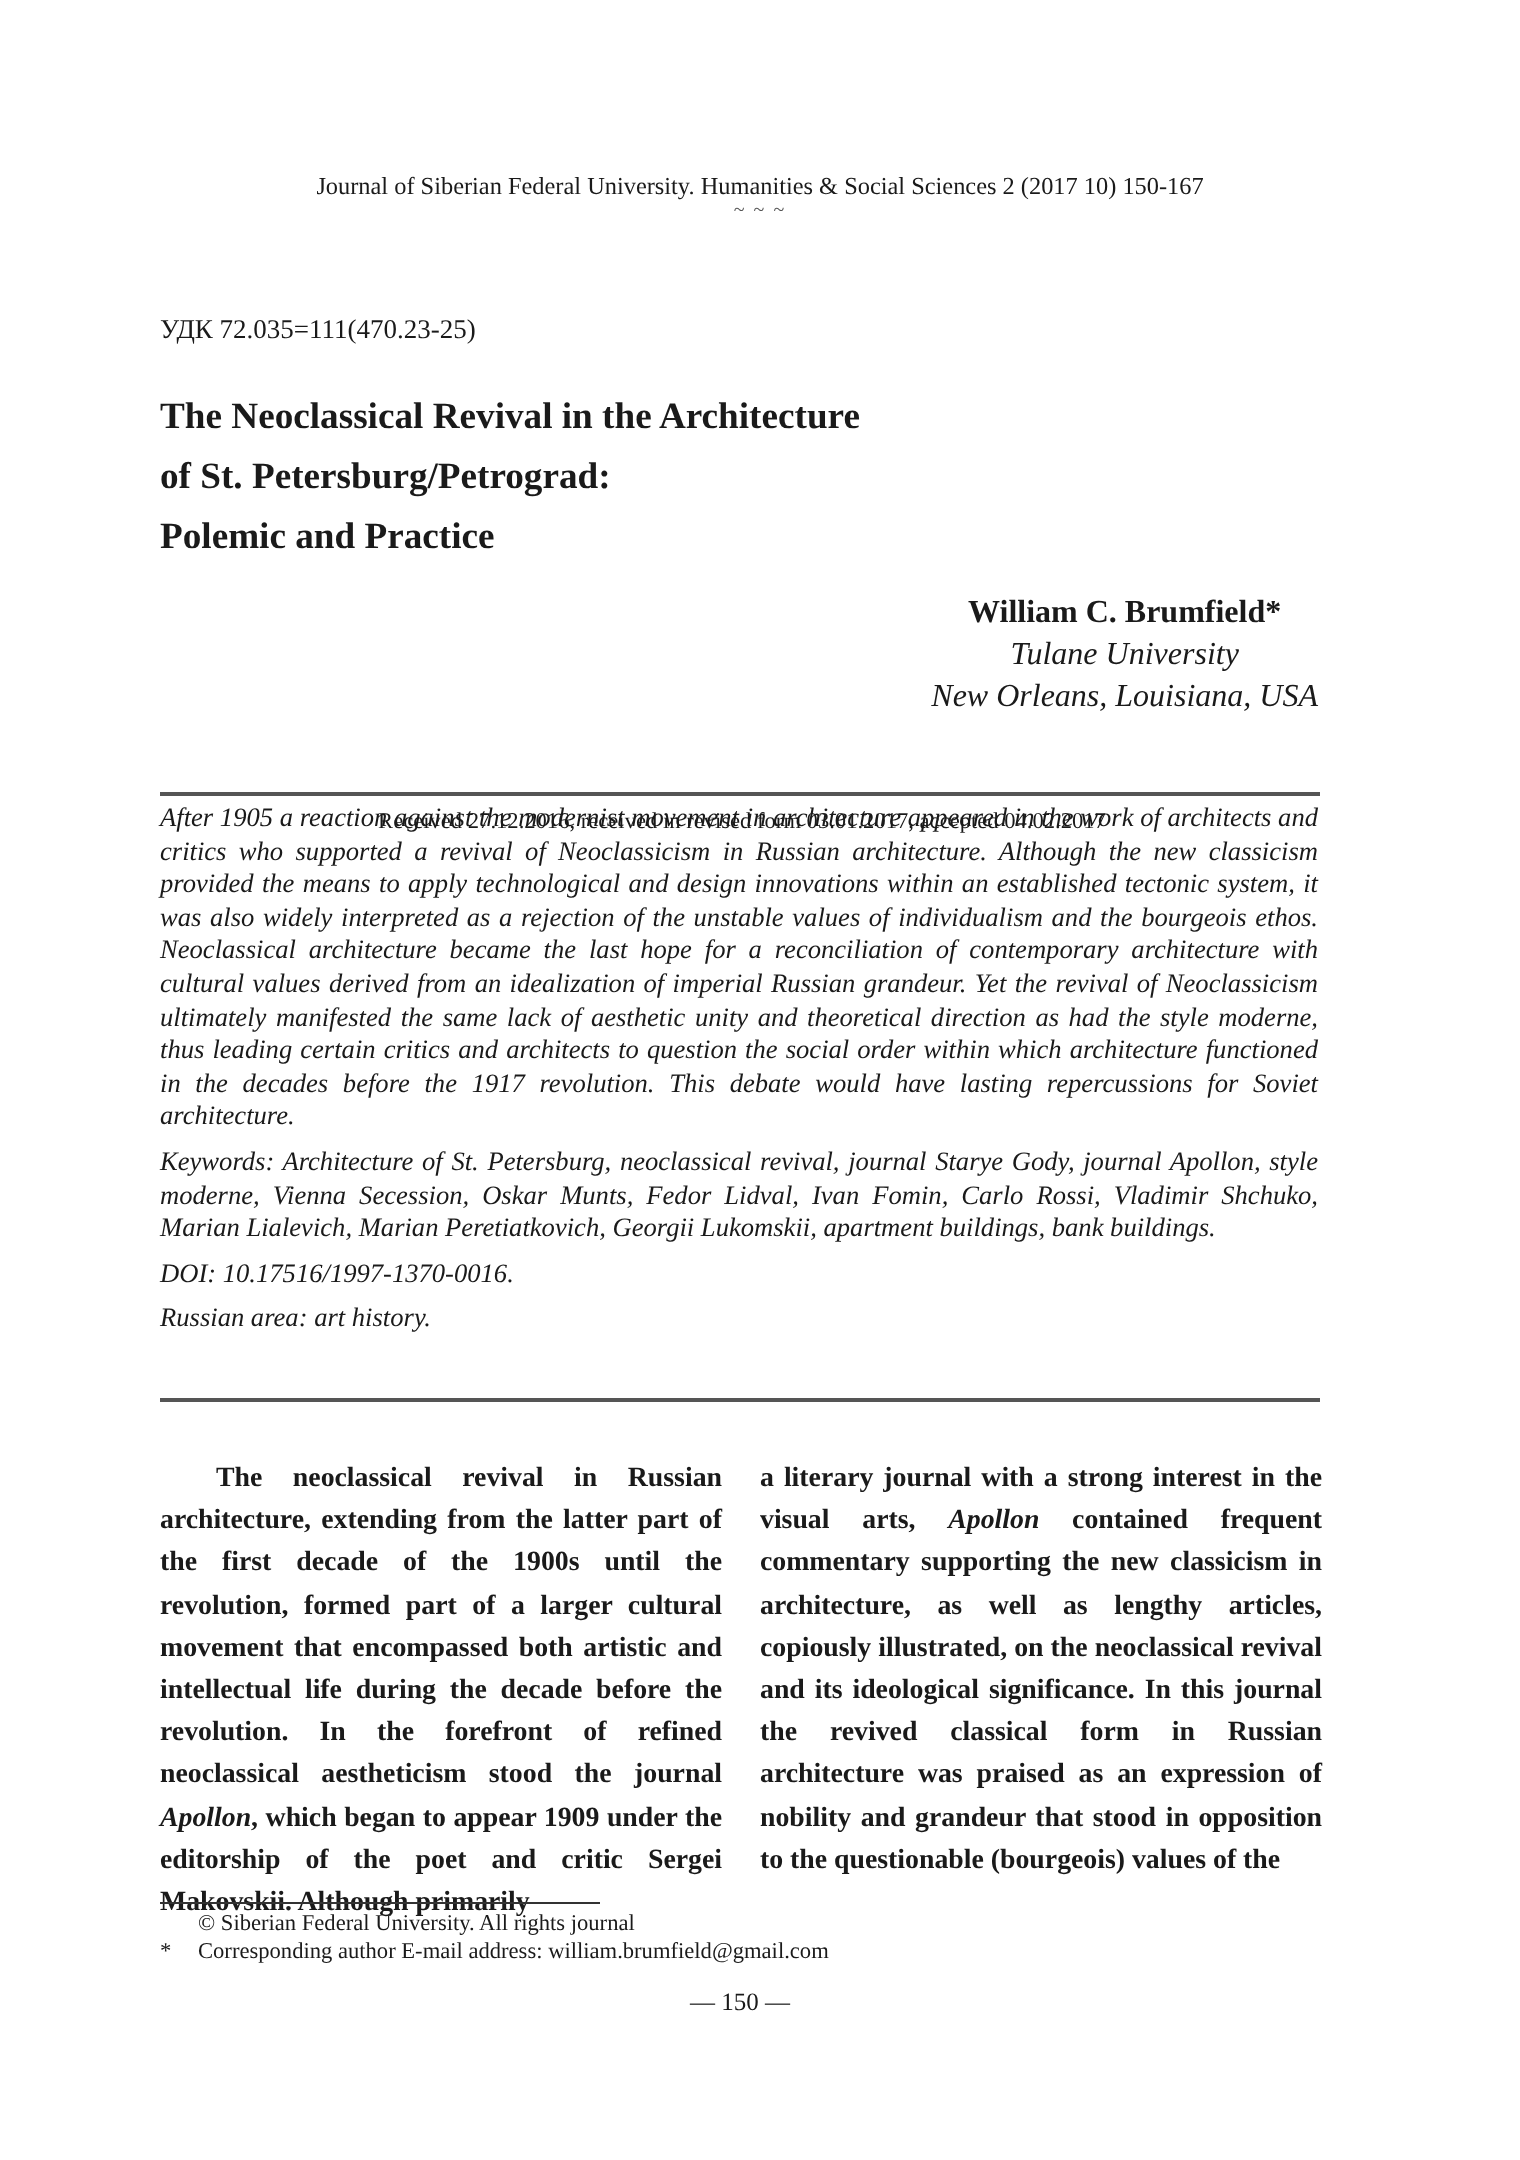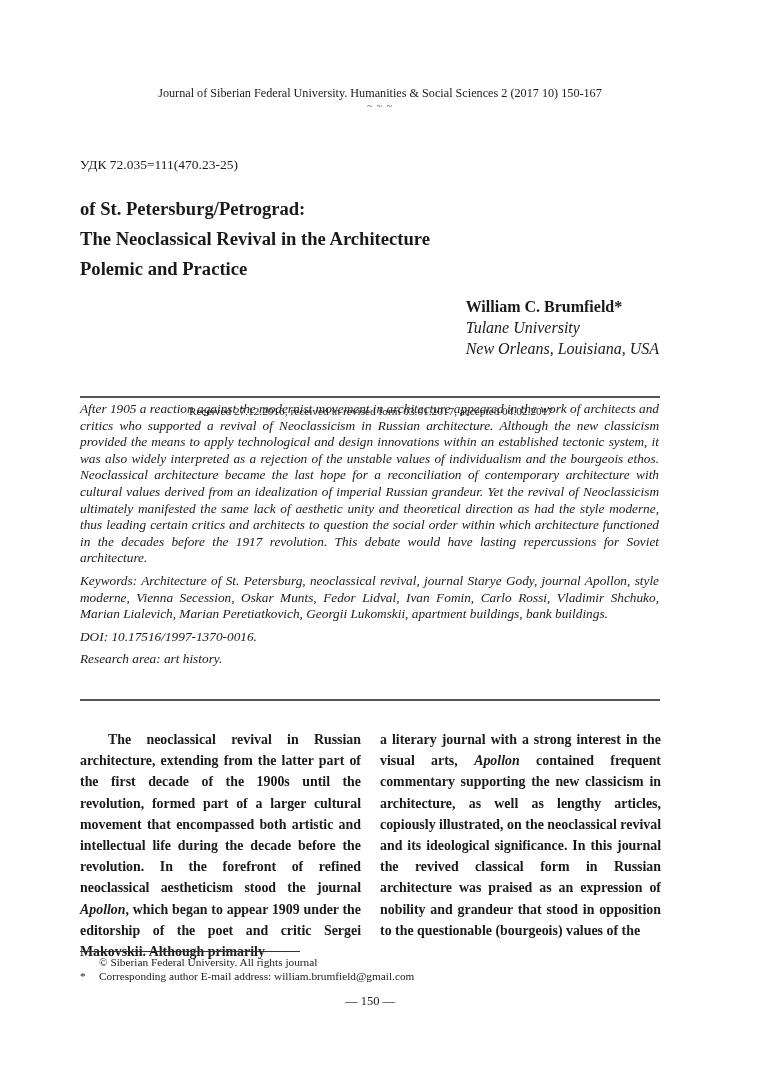--- a/index.html
+++ b/index.html
@@ -3,21 +3,21 @@
 <meta charset="utf-8">
 <style>
   html, body { margin:0; padding:0; background:#ffffff; }
   body { width:760px; height:1080px; position:relative; overflow:hidden;
          font-family:"Liberation Serif", "DejaVu Serif", serif; color:#1a1a1a; }
   .abs { position:absolute; }
   .running-head { left:0; width:760px; top:86px; text-align:center; font-size:12.2px; }
   .tilde { left:0; width:760px; top:100px; text-align:center; font-size:10px; color:#555; letter-spacing:1px; }
   .udk { left:80px; top:157px; font-size:13.5px; }
   .title { left:80px; top:194px; font-size:18.6px; font-weight:bold; line-height:30px; }
-  .author { right:101px; top:296px; text-align:left; font-size:16px; line-height:21px; }
+  .author { right:101px; top:296px; text-align:center; font-size:16px; line-height:21px; }
   .author .name { font-weight:bold; }
   .author .aff { font-style:italic; }
   .received { left:0; width:742px; top:378px; text-align:center; font-size:11.3px;margin-top:27px; }
   .rule { height:2px; background:#555; }
   .abstract { left:80px; width:579px; top:401px; font-style:italic; font-size:13.3px;
               line-height:16.6px; text-align:justify; }
   .abstract p { margin:0 0 6px 0; }
   .col { top:729px; width:281px; font-size:13.9px; line-height:21.2px; text-align:justify; }
   .col p { margin:0;font-weight:bold; }
   .col1 { left:80px; }
@@ -31,39 +31,39 @@
 </style>
 </head>
 <body>
 
 <div class="abs running-head">Journal of Siberian Federal University. Humanities &amp; Social Sciences 2 (2017 10) 150-167</div>
 <div class="abs tilde">~ ~ ~</div>
 
 <div class="abs udk">УДК 72.035=111(470.23-25)</div>
 
 <div class="abs title">
+  <div>The Neoclassical Revival in the Architecture</div>
   <div>of St. Petersburg/Petrograd:</div>
-  <div>The Neoclassical Revival in the Architecture</div>
   <div>Polemic and Practice</div>
 </div>
 
 <div class="abs author">
   <div class="name">William C. Brumfield*</div>
   <div class="aff">Tulane University</div>
   <div class="aff">New Orleans, Louisiana, USA</div>
 </div>
 
 <div class="abs received">Received 27.12.2016, received in revised form 03.01.2017, accepted 04.02.2017</div>
 <div class="abs rule" style="left:80px; top:396px; width:580px;"></div>
 
 <div class="abs abstract">
   <p>After 1905 a reaction against the modernist movement in architecture appeared in the work of architects and critics who supported a revival of Neoclassicism in Russian architecture. Although the new classicism provided the means to apply technological and design innovations within an established tectonic system, it was also widely interpreted as a rejection of the unstable values of individualism and the bourgeois ethos. Neoclassical architecture became the last hope for a reconciliation of contemporary architecture with cultural values derived from an idealization of imperial Russian grandeur. Yet the revival of Neoclassicism ultimately manifested the same lack of aesthetic unity and theoretical direction as had the style moderne, thus leading certain critics and architects to question the social order within which architecture functioned in the decades before the 1917 revolution. This debate would have lasting repercussions for Soviet architecture.</p>
   <p>Keywords: Architecture of St. Petersburg, neoclassical revival, journal Starye Gody, journal Apollon, style moderne, Vienna Secession, Oskar Munts, Fedor Lidval, Ivan Fomin, Carlo Rossi, Vladimir Shchuko, Marian Lialevich, Marian Peretiatkovich, Georgii Lukomskii, apartment buildings, bank buildings.</p>
   <p>DOI: 10.17516/1997-1370-0016.</p>
-  <p>Research area: art history.</p>
+  <p>Russian area: art history.</p>
 </div>
 <div class="abs rule" style="left:80px; top:699px; width:580px;"></div>
 
 <div class="abs col col1">
   <p><span>The neoclassical revival in Russian architecture, extending from the latter part of the first decade of the 1900s until the revolution, formed part of a larger cultural movement that encompassed both artistic and intellectual life during the decade before the revolution. In the forefront of refined neoclassical aestheticism stood the journal </span><i>Apollon</i><span>, which began to appear 1909 under the editorship of the poet and critic Sergei Makovskii. Although primarily</span></p>
 </div>
 
 <div class="abs col col2">
   <p><span>a literary journal with a strong interest in the visual arts, </span><i>Apollon</i><span> contained frequent commentary supporting the new classicism in architecture, as well as lengthy articles, copiously illustrated, on the neoclassical revival and its ideological significance. In this journal the revived classical form in Russian architecture was praised as an expression of nobility and grandeur that stood in opposition to the questionable (bourgeois) values of the</span></p>
 </div>

